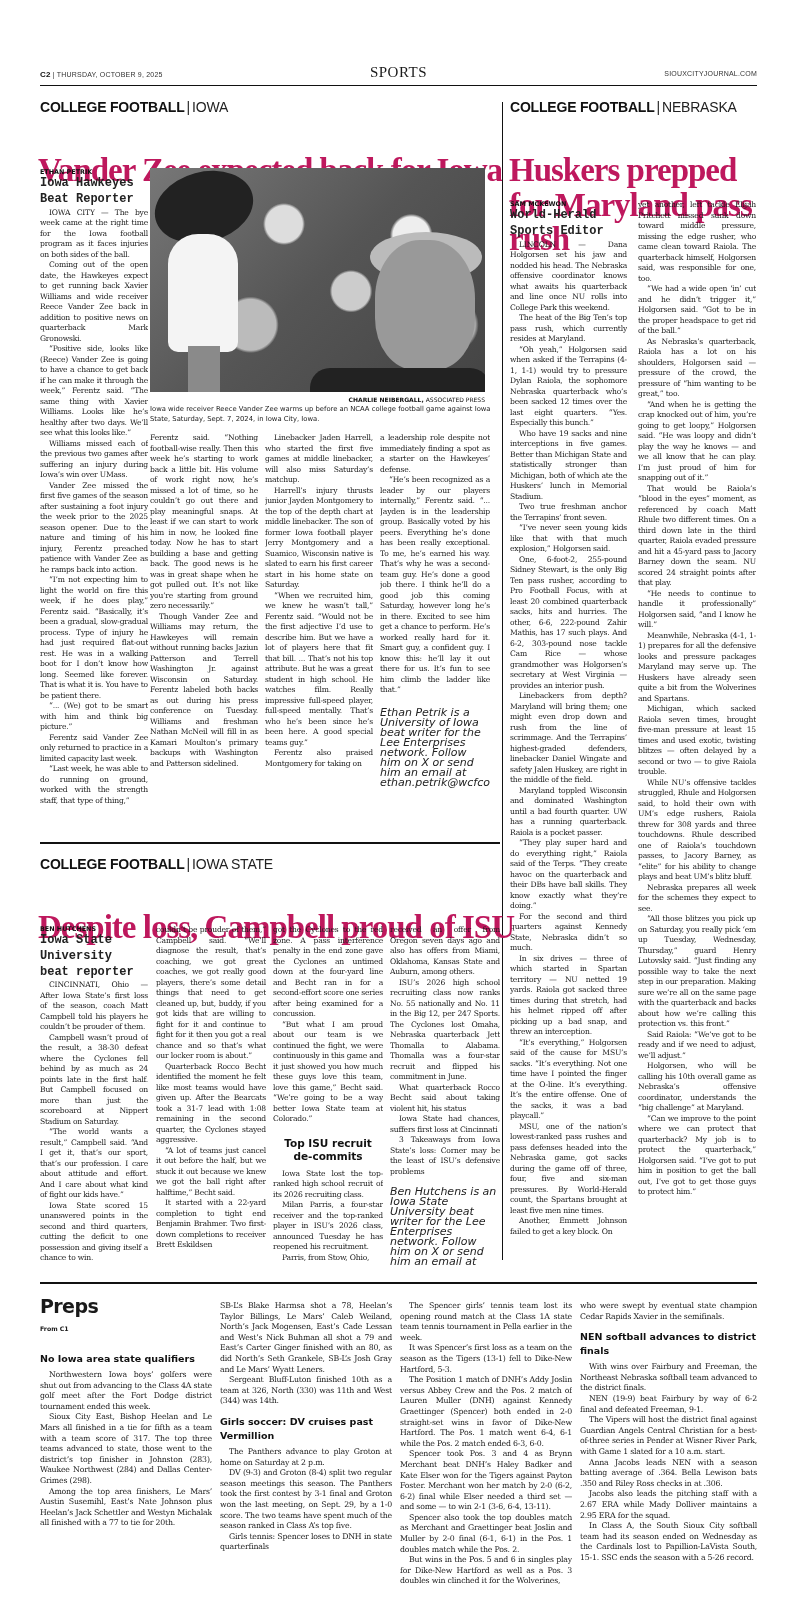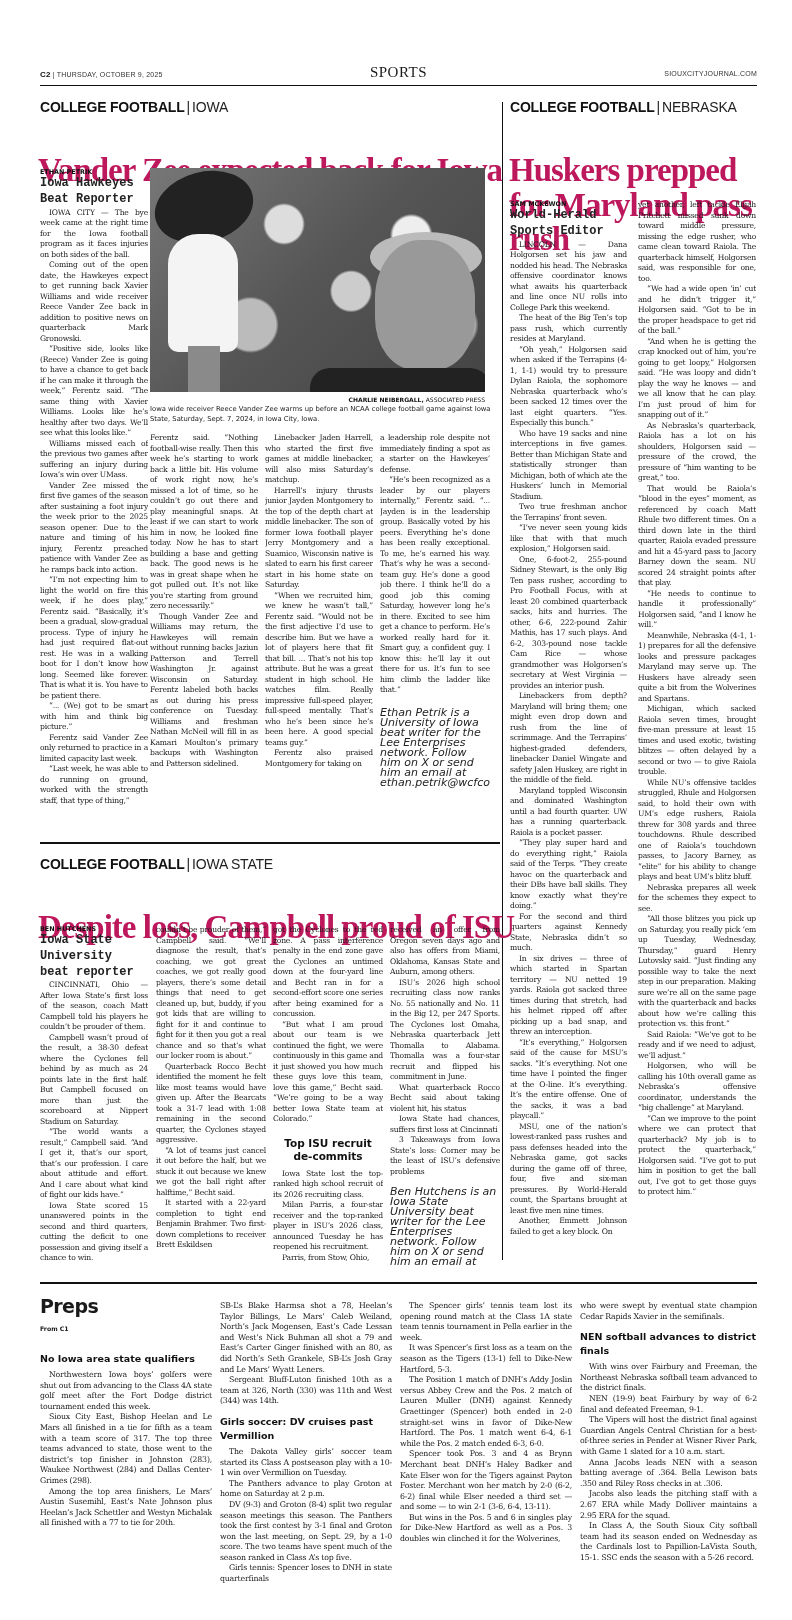--- a/index.html
+++ b/index.html
@@ -144,22 +144,22 @@
     <p>In six drives — three of which started in Spartan territory — NU netted 19 yards. Raiola got sacked three times during that stretch, had his helmet ripped off after picking up a bad snap, and threw an interception.</p>
     <p>“It’s everything,” Holgorsen said of the cause for MSU’s sacks. “It’s everything. Not one time have I pointed the finger at the O-line. It’s everything. It’s the entire offense. One of the sacks, it was a bad playcall.”</p>
     <p>MSU, one of the nation’s lowest-ranked pass rushes and pass defenses headed into the Nebraska game, got sacks during the game off of three, four, five and six-man pressures. By World-Herald count, the Spartans brought at least five men nine times.</p>
     <p>Another, Emmett Johnson failed to get a key block. On</p>
   </div>
 </div>
 <div class="col" style="left:638px;top:200px;width:118px;height:1060px;">
   <div class="body">
     <p class="noind">yet another, left tackle Elijah Pritchett missed sunk down toward middle pressure, missing the edge rusher, who came clean toward Raiola. The quarterback himself, Holgorsen said, was responsible for one, too.</p>
     <p>“We had a wide open ‘in’ cut and he didn’t trigger it,” Holgorsen said. “Got to be in the proper headspace to get rid of the ball.”</p>
+    <p>As Nebraska’s quarterback, Raiola has a lot on his shoulders, Holgorsen said — pressure of the crowd, the pressure of “him wanting to be great,” too.</p>
     <p>“And when he is getting the crap knocked out of him, you’re going to get loopy,” Holgorsen said. “He was loopy and didn’t play the way he knows — and we all know that he can play. I’m just proud of him for snapping out of it.”</p>
-    <p>As Nebraska’s quarterback, Raiola has a lot on his shoulders, Holgorsen said — pressure of the crowd, the pressure of “him wanting to be great,” too.</p>
     <p>That would be Raiola’s “blood in the eyes” moment, as referenced by coach Matt Rhule two different times. On a third down late in the third quarter, Raiola evaded pressure and hit a 45-yard pass to Jacory Barney down the seam. NU scored 24 straight points after that play.</p>
     <p>“He needs to continue to handle it professionally” Holgorsen said, “and I know he will.”</p>
     <p>Meanwhile, Nebraska (4-1, 1-1) prepares for all the defensive looks and pressure packages Maryland may serve up. The Huskers have already seen quite a bit from the Wolverines and Spartans.</p>
     <p>Michigan, which sacked Raiola seven times, brought five-man pressure at least 15 times and used exotic, twisting blitzes — often delayed by a second or two — to give Raiola trouble.</p>
     <p>While NU’s offensive tackles struggled, Rhule and Holgorsen said, to hold their own with UM’s edge rushers, Raiola threw for 308 yards and three touchdowns. Rhule described one of Raiola’s touchdown passes, to Jacory Barney, as “elite” for his ability to change plays and beat UM’s blitz bluff.</p>
     <p>Nebraska prepares all week for the schemes they expect to see.</p>
     <p>“All those blitzes you pick up on Saturday, you really pick ‘em up Tuesday, Wednesday, Thursday,” guard Henry Lutovsky said. “Just finding any possible way to take the next step in our preparation. Making sure we’re all on the same page with the quarterback and backs about how we’re calling this protection vs. this front.”</p>
     <p>Said Raiola: “We’ve got to be ready and if we need to adjust, we’ll adjust.”</p>
     <p>Holgorsen, who will be calling his 10th overall game as Nebraska’s offensive coordinator, understands the “big challenge” at Maryland.</p>
     <p>“Can we improve to the point where we can protect that quarterback? My job is to protect the quarterback,” Holgorsen said. “I’ve got to put him in position to get the ball out, I’ve got to get those guys to protect him.”</p>
@@ -228,32 +228,32 @@
     <p>Among the top area finishers, Le Mars’ Austin Susemihl, East’s Nate Johnson plus Heelan’s Jack Schettler and Westyn Michalak all finished with a 77 to tie for 20th.</p>
   </div>
 </div>
 <div class="col" style="left:220px;top:1301px;width:172px;height:313px;">
   <div class="body preps">
     <p class="noind">SB-L’s Blake Harmsa shot a 78, Heelan’s Taylor Billings, Le Mars’ Caleb Weiland, North’s Jack Mogensen, East’s Cade Lessan and West’s Nick Buhman all shot a 79 and East’s Carter Ginger finished with an 80, as did North’s Seth Grankele, SB-L’s Josh Gray and Le Mars’ Wyatt Leners.</p>
     <p>Sergeant Bluff-Luton finished 10th as a team at 326, North (330) was 11th and West (344) was 14th.</p>
   </div>
   <div class="prep-sub">Girls soccer: DV cruises past Vermillion</div>
   <div class="body preps">
-    <p>The Dakota Valley girls’ soccer team started its Class A postseason play with a 10-1 win over Vermillion on Tuesday.</p>
     <p>The Panthers advance to play Groton at home on Saturday at 2 p.m.</p>
     <p>DV (9-3) and Groton (8-4) split two regular season meetings this season. The Panthers took the first contest by 3-1 final and Groton won the last meeting, on Sept. 29, by a 1-0 score. The two teams have spent much of the season ranked in Class A’s top five.</p>
     <p>Girls tennis: Spencer loses to DNH in state quarterfinals</p>
   </div>
 </div>
 <div class="col" style="left:400px;top:1301px;width:172px;height:313px;">
   <div class="body preps">
     <p>The Spencer girls’ tennis team lost its opening round match at the Class 1A state team tennis tournament in Pella earlier in the week.</p>
     <p>It was Spencer’s first loss as a team on the season as the Tigers (13-1) fell to Dike-New Hartford, 5-3.</p>
     <p>The Position 1 match of DNH’s Addy Joslin versus Abbey Crew and the Pos. 2 match of Lauren Muller (DNH) against Kennedy Graettinger (Spencer) both ended in 2-0 straight-set wins in favor of Dike-New Hartford. The Pos. 1 match went 6-4, 6-1 while the Pos. 2 match ended 6-3, 6-0.</p>
     <p>Spencer took Pos. 3 and 4 as Brynn Merchant beat DNH’s Haley Badker and Kate Elser won for the Tigers against Payton Foster. Merchant won her match by 2-0 (6-2, 6-2) final while Elser needed a third set — and some — to win 2-1 (3-6, 6-4, 13-11).</p>
+    <p>Spencer also took the top doubles match as Merchant and Graettinger beat Joslin and Muller by 2-0 final (6-1, 6-1) in the Pos. 1 doubles match while the Pos. 2.</p>
     <p>But wins in the Pos. 5 and 6 in singles play for Dike-New Hartford as well as a Pos. 3 doubles win clinched it for the Wolverines,</p>
   </div>
 </div>
 <div class="col" style="left:580px;top:1301px;width:177px;height:313px;">
   <div class="body preps">
     <p class="noind">who were swept by eventual state champion Cedar Rapids Xavier in the semifinals.</p>
   </div>
   <div class="prep-sub">NEN softball advances to district finals</div>
   <div class="body preps">
     <p>With wins over Fairbury and Freeman, the Northeast Nebraska softball team advanced to the district finals.</p>

